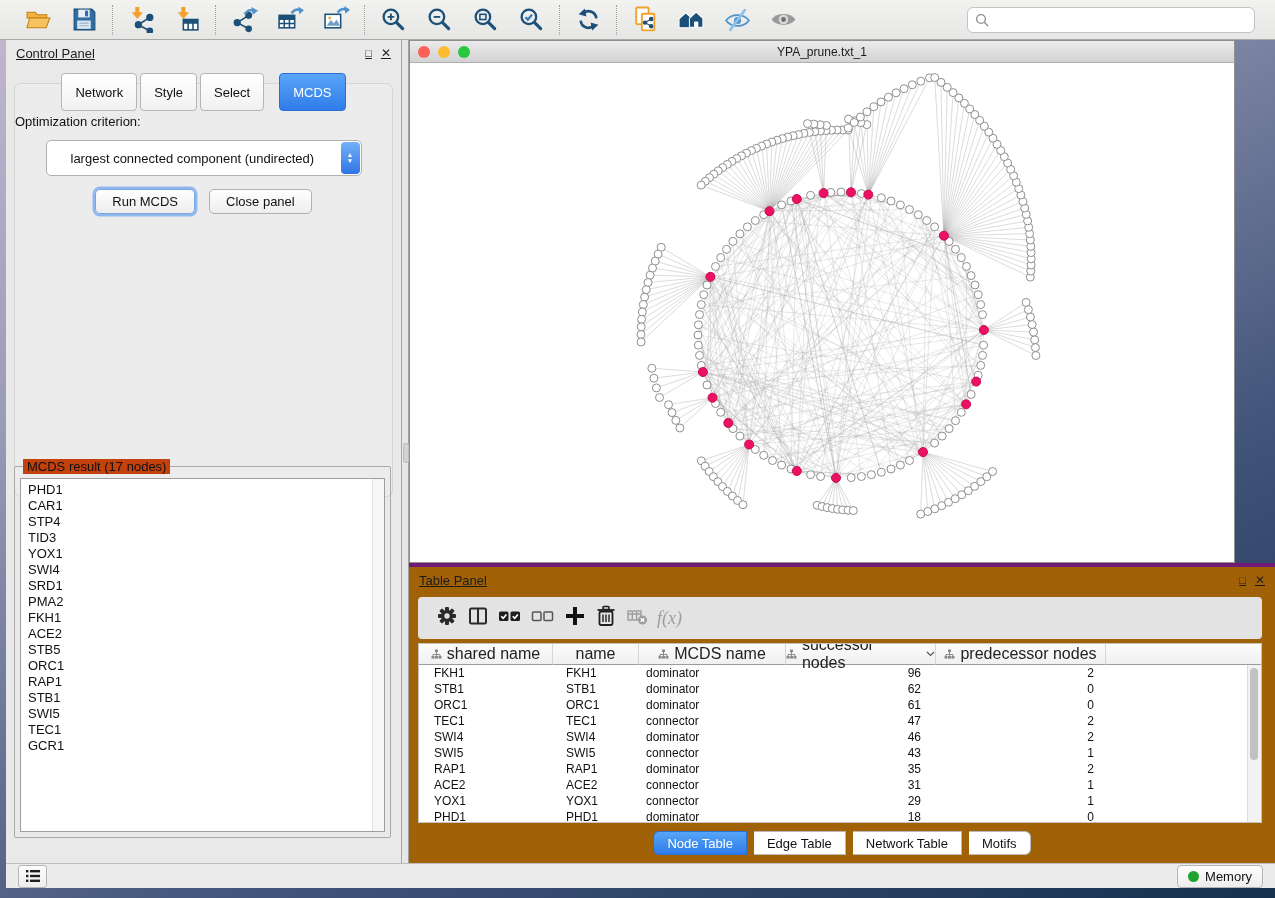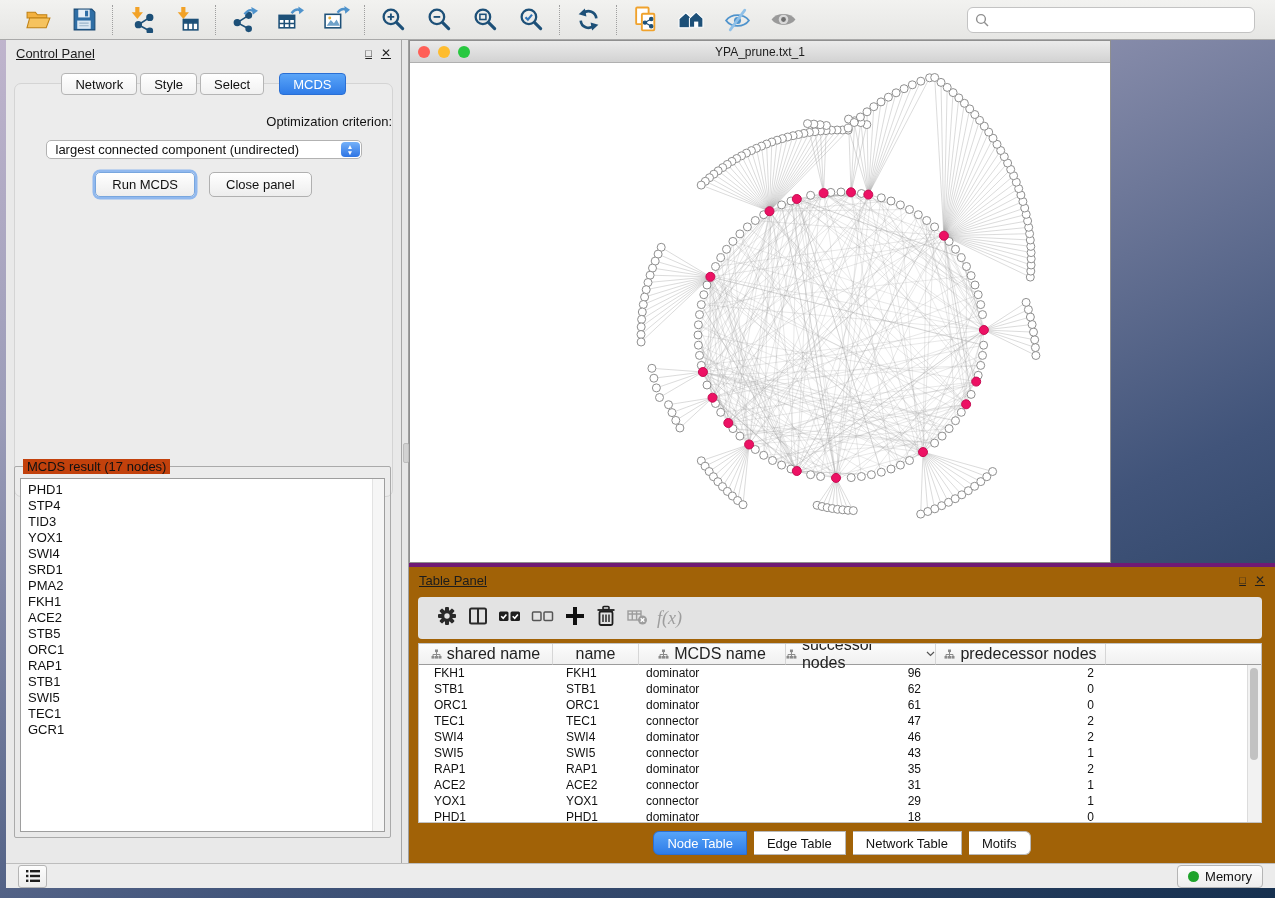--- a/index.html
+++ b/index.html
@@ -19,49 +19,49 @@
     border:1px solid #c3c3c3;border-radius:6px;display:flex;align-items:center;padding:0 7px;gap:5px;}
   .searchbox input{border:none;outline:none;flex:1;font-size:13px;font-family:inherit;background:transparent;}
   
   .control-panel{position:absolute;left:6px;top:40px;width:396px;height:823px;background:#e9e9e9;
     border-right:1px solid #a5a5a5;box-sizing:border-box;}
   .panel-titlebar{height:26px;display:flex;align-items:center;padding:0 10px;font-size:13px;color:#1c1c1c;text-decoration:underline;}
   .panel-wctrl{margin-left:auto;display:flex;gap:9px;align-items:center;}
   .wbtn{font-size:11px;color:#222;line-height:11px;}
   .wbtn.x{font-weight:bold;font-size:12px;}
   .cp-tabs{position:absolute;top:33px;left:0;right:0;display:flex;justify-content:center;gap:3px;z-index:2;}
-  .cp-tab{height:20px;padding:0 13px;background:linear-gradient(#ffffff,#f1f1f1);border:1px solid #b5b5b5;
+  .cp-tab{height:20px;padding:8px 13px;background:linear-gradient(#ffffff,#f1f1f1);border:1px solid #b5b5b5;
     border-radius:4px;font-size:13px;display:flex;align-items:center;color:#111;}
   .cp-tab.active{background:linear-gradient(#5aa5f8,#2f7ce8);border-color:#2a6fd4;color:#fff;margin-left:12px;}
   .cp-body{position:absolute;top:43px;left:8px;right:8px;height:412px;background:#ececec;
     border:1px solid #d4d4d4;border-radius:7px;}
-  .opt-label{margin-top:30px;text-align:right;font-size:13px;color:#111;}
-  .select-box{margin:11px auto 0;width:316px;height:19px;background:#fff;border:1px solid #b2b2b2;
+  .opt-label{margin-top:30px;text-align:left;font-size:13px;color:#111;}
+  .select-box{margin:11px auto 0;width:316px;height:36px;background:#fff;border:1px solid #b2b2b2;
     border-radius:5px;display:flex;align-items:center;font-size:13px;color:#111;
-    padding-left:9px;position:relative;box-sizing:border-box;}
+    padding-left:24px;position:relative;box-sizing:border-box;}
   .select-stepper{position:absolute;right:1px;top:1px;bottom:1px;width:19px;border-radius:4px;
     background:linear-gradient(#74b1f9,#2d74e4);display:flex;flex-direction:column;
     align-items:center;justify-content:center;color:#fff;font-size:6.5px;line-height:6px;}
   .buttons-row{display:flex;justify-content:center;gap:14px;margin-top:13px;}
   .btn{height:23px;padding:0 16px;background:linear-gradient(#ffffff,#ededed);border:1px solid #b0b0b0;
     border-radius:5px;font-size:13px;color:#111;display:flex;align-items:center;}
   .btn.focus{box-shadow:0 0 0 2.5px rgba(96,156,240,.65);border-color:#78a6de;}
   .result-fieldset{position:absolute;left:8px;right:10px;top:426px;height:372px;border:1px solid #aaa;
     border-radius:2px;box-sizing:border-box;}
   .result-legend{position:absolute;top:-8px;left:8px;background:#c2410c;padding:0 4px;font-size:13px;color:#111;}
   .result-list{position:absolute;left:5px;right:5px;top:11px;bottom:5px;background:#fff;
     border:1px solid #9e9e9e;overflow:hidden;}
   .result-list ul{list-style:none;margin:3px 0 0 0;padding:0 0 0 7px;font-size:13px;line-height:16px;color:#111;}
   .list-scroll-track{position:absolute;right:0;top:0;bottom:0;width:11px;background:#f6f6f6;border-left:1px solid #e3e3e3;}
   
   .v-splitter{position:absolute;left:402px;top:40px;width:7px;height:823px;background:#e7e7e7;
     border-right:1px solid #9f9f9f;box-sizing:border-box;}
   .v-grip{position:absolute;top:403px;left:1px;width:4px;height:18px;background:#d2d2d2;border:1px solid #bdbdbd;border-radius:2px;}
   
-  .net-window{position:absolute;left:409px;top:40px;width:702px;height:523px;background:#fff;
+  .net-window{position:absolute;left:409px;top:40px;width:826px;height:523px;background:#fff;
     border:1px solid #8f8f8f;box-sizing:border-box;}
   .net-titlebar{height:21px;background:linear-gradient(#ebebeb,#d2d2d2);border-bottom:1px solid #b0b0b0;
     display:flex;align-items:center;padding:0 8px;position:relative;}
   .traffic{display:flex;gap:8px;z-index:2;}
   .light{width:12px;height:12px;border-radius:50%;}
   .net-title{position:absolute;left:0;right:0;text-align:center;font-size:12px;color:#1c1c1c;}
   .net-canvas{position:relative;width:100%;height:499px;background:#fff;}
   
   .table-panel{position:absolute;left:409px;top:563px;width:866px;height:300px;background:#a16207;
     border-top:4px solid #701a75;box-sizing:border-box;}
@@ -291,20 +291,21 @@
     <div class="buttons-row">
       <div class="btn focus">Run MCDS</div>
       <div class="btn">Close panel</div>
     </div>
   </div>
   <div class="result-fieldset">
     <div class="result-legend">MCDS result (17 nodes)</div>
     <div class="result-list">
       <ul id="result-ul">
           <li>PHD1</li>
+          <li>CAR1</li>
           <li>STP4</li>
           <li>TID3</li>
           <li>YOX1</li>
           <li>SWI4</li>
           <li>SRD1</li>
           <li>PMA2</li>
           <li>FKH1</li>
           <li>ACE2</li>
           <li>STB5</li>
           <li>ORC1</li>

